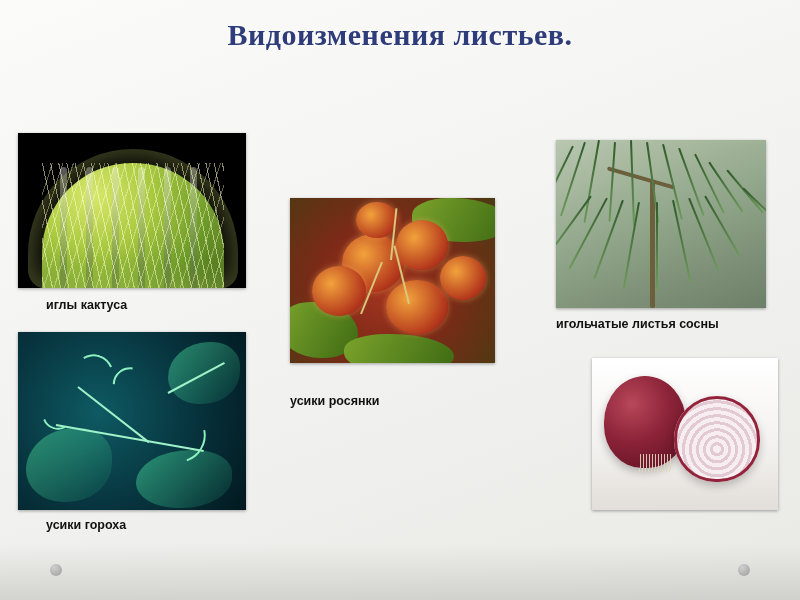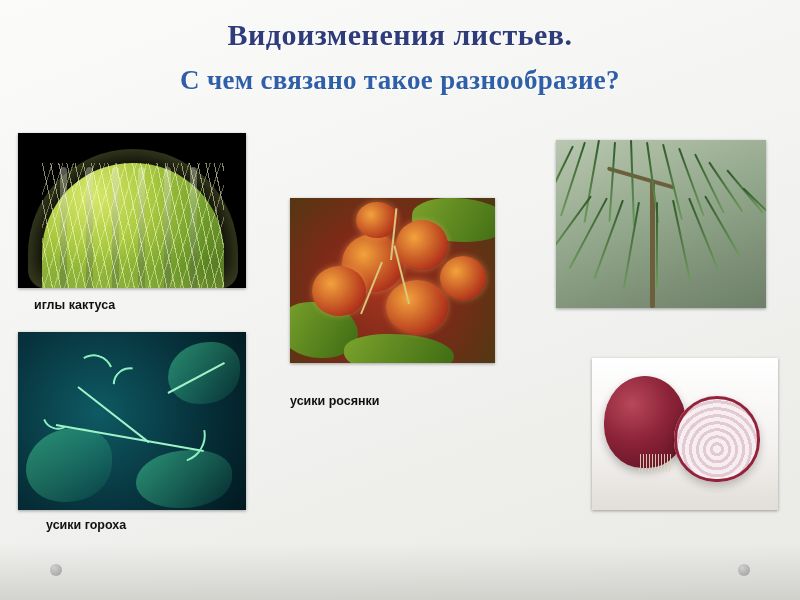--- a/index.html
+++ b/index.html
@@ -95,21 +95,21 @@
       repeating-linear-gradient(-72deg, rgba(240,240,180,0.0) 0 9px, rgba(240,240,180,0.4) 9px 10px);
     mix-blend-mode: screen;
   }
   .cactus-halo {
     position: absolute;
     left: 10px; top: 16px;
     width: 210px; height: 140px;
     border-radius: 110px 110px 20px 20px;
     box-shadow: 0 0 22px 9px rgba(215,230,120,0.28) inset;
   }
-  #cap-cactus { left: 34px; top: 298px; }
+  #cap-cactus { left: 46px; top: 298px; }
 
   
   #photo-pea {
     left: 18px;
     top: 332px;
     width: 228px;
     height: 178px;
     background: radial-gradient(circle at 35% 45%, #0e5a63 0%, #07333d 55%, #02181f 100%);
   }
   .pea-leaf {
@@ -250,21 +250,20 @@
     background: linear-gradient(to bottom, rgba(200,200,195,0) 0%, rgba(188,188,182,0.55) 100%);
   }
 </style>
 </head>
 <body>
 
 <div class="slide">
 
   <div class="title-block">
     <h1 class="title-line1">Видоизменения листьев.</h1>
-    <h2 class="title-line2">С чем связано такое разнообразие?</h2>
   </div>
 
   <div class="photo" id="photo-cactus">
     <div class="cactus-body">
       <div class="cactus-rib" style="left:18px;"></div>
       <div class="cactus-rib" style="left:44px;"></div>
       <div class="cactus-rib" style="left:70px;"></div>
       <div class="cactus-rib" style="left:96px;"></div>
       <div class="cactus-rib" style="left:122px;"></div>
       <div class="cactus-rib" style="left:148px;"></div>
@@ -321,20 +320,21 @@
     <div class="needle" style="left:50px; top:58px; height:80px; transform: rotate(28deg);"></div>
     <div class="needle" style="left:66px; top:60px; height:84px; transform: rotate(20deg);"></div>
     <div class="needle" style="left:82px; top:62px; height:88px; transform: rotate(10deg);"></div>
     <div class="needle" style="left:100px; top:62px; height:88px; transform: rotate(0deg);"></div>
     <div class="needle" style="left:116px; top:60px; height:84px; transform: rotate(-12deg);"></div>
     <div class="needle" style="left:132px; top:58px; height:78px; transform: rotate(-22deg);"></div>
     <div class="needle" style="left:148px; top:56px; height:70px; transform: rotate(-30deg);"></div>
     <div class="needle" style="left:170px; top:30px; height:56px; transform: rotate(-40deg);"></div>
     <div class="needle" style="left:186px; top:48px; height:52px; transform: rotate(-46deg);"></div>
   </div>
+  <div class="caption" id="cap-pine">игольчатые листья сосны</div>
 
   <div class="photo" id="photo-onion">
     <div class="onion-whole"></div>
     <div class="onion-half">
       <div class="onion-half-skin"></div>
     </div>
     <div class="onion-roots"></div>
   </div>
 
   <div class="bottom-shade"></div>

